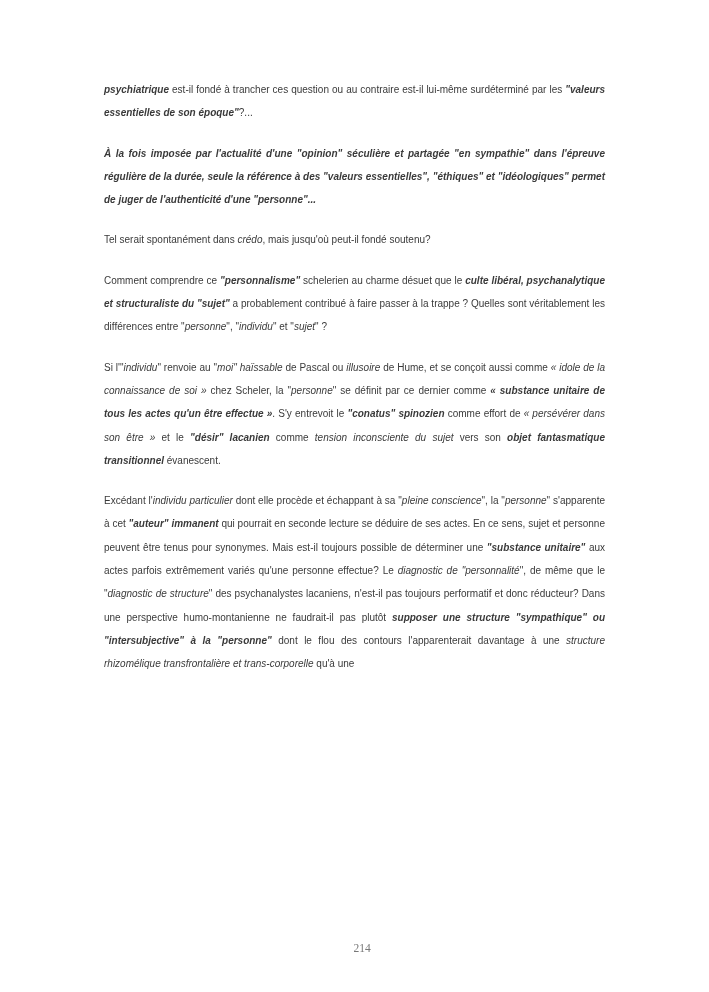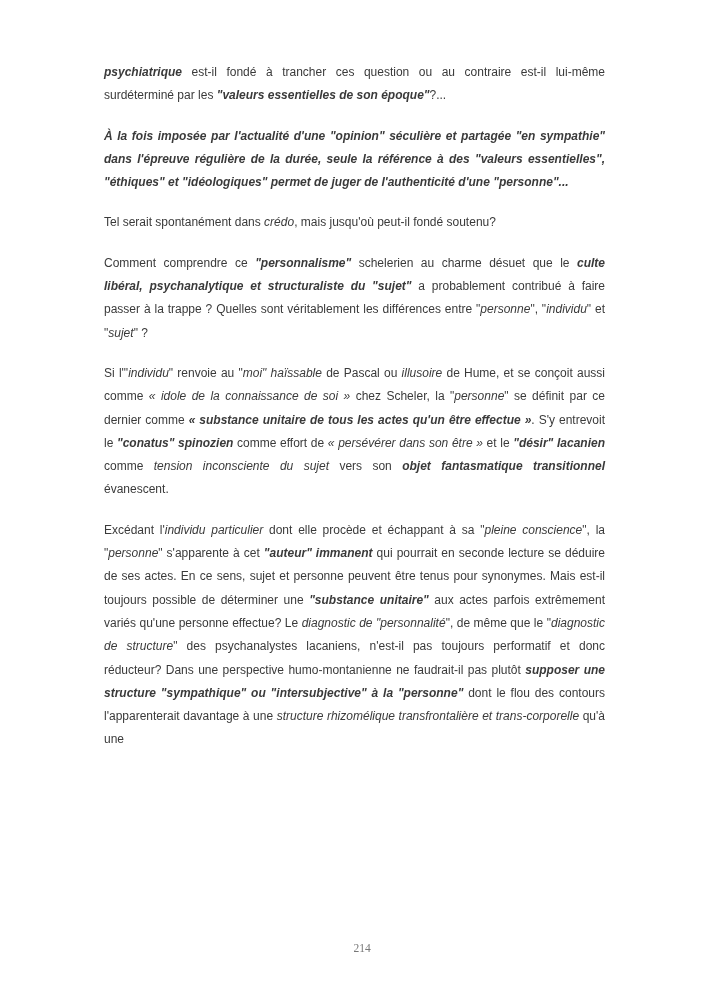--- a/index.html
+++ b/index.html
@@ -1,23 +1,23 @@
 <!DOCTYPE html>
 <html><head>
   <meta charset="utf-8">
   <style>
     html, body { margin: 0; padding: 0; background: #ffffff; }
     body { width: 709px; height: 992px; position: relative; overflow: hidden; }
     .page {
       position: absolute;
       left: 104px;
-      top: 61px;
+      top: 78px;
       width: 501px;
       font-family: "Liberation Sans", "DejaVu Sans", sans-serif;
-      font-size: 12px;
+      font-size: 10px;
       line-height: 23.3px;
       color: #3a3a3a;
     }
     .para {
       margin: 0 0 17px 0;
       text-align: justify;
       hyphens: none;
     }
     .i { font-style: italic; }
     .bi { font-weight: bold; font-style: italic; }

